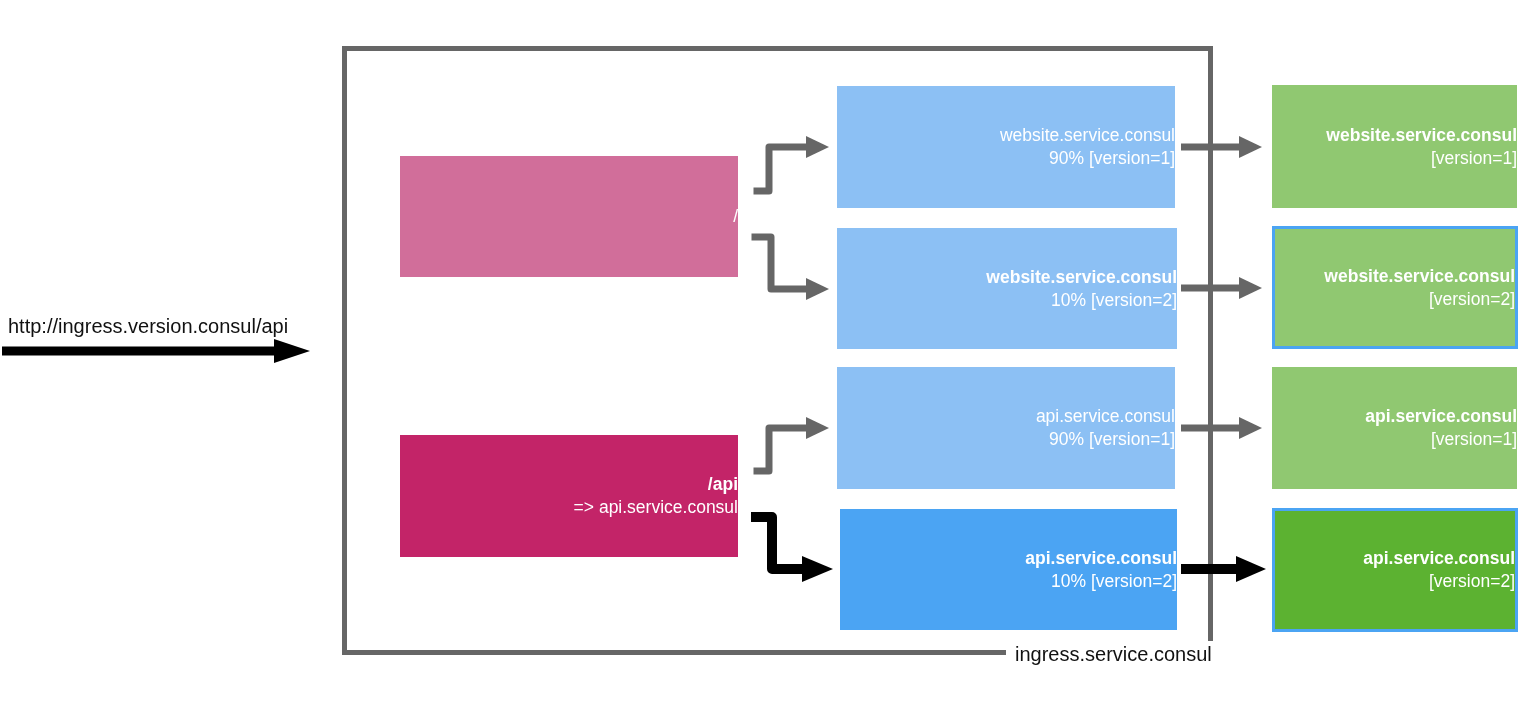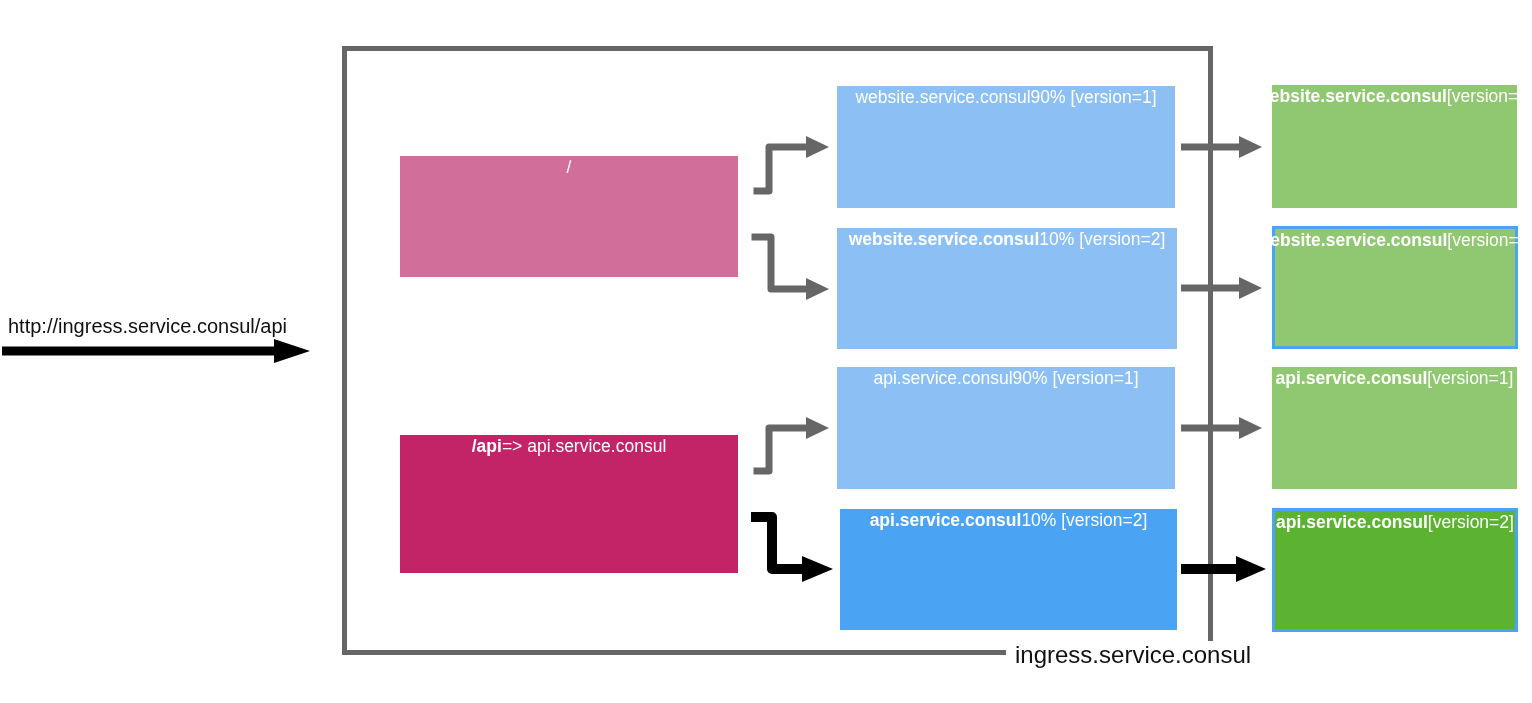--- a/index.html
+++ b/index.html
@@ -3,55 +3,55 @@
 <meta charset="utf-8">
 <style>
   * { margin:0; padding:0; box-sizing:border-box; }
   html,body { background:#ffffff; font-family:"Liberation Sans", sans-serif; }
   .canvas { position:relative; width:1532px; height:703px; background:#ffffff; overflow:hidden; }
 
   
   .frame { position:absolute; left:342px; top:46px; width:871px; height:609px;
            border:5px solid #666666; z-index:1; }
   .gateway-label { position:absolute; left:1006px; top:641px; z-index:3;
-           background:#ffffff; padding:0 9px; font-size:24px; font-weight:500;
+           background:#ffffff; padding:0 9px; font-size:20px; font-weight:500;
            color:#111111; line-height:27px; white-space:nowrap; }
 
   
   .request-label { position:absolute; left:8px; top:315px; font-size:20px;
            font-weight:500; color:#111111; white-space:nowrap; z-index:2; }
 
   
-  .box { position:absolute; display:flex; flex-direction:row; align-items:flex-start;
+  .box { position:absolute; display:flex; flex-direction:column; align-items:flex-end;
          justify-content:center; text-align:center; color:#ffffff;
          font-size:17.5px; line-height:23px; z-index:2; }
   .box .ln { display:block; }
   .bold { font-weight:700; }
   .bordered { border:3px solid transparent; }
 
   
   .pos-route-root { left:400px; top:156px; width:338px; height:121px; }
-  .pos-route-api  { left:400px; top:435px; width:338px; height:138px; }
+  .pos-route-api  { left:400px; top:435px; width:338px; height:122px; }
   .pos-split-1 { left:837px; top:86px;  width:338px; height:122px; }
   .pos-split-2 { left:837px; top:228px; width:340px; height:121px; }
   .pos-split-3 { left:837px; top:367px; width:338px; height:122px; }
   .pos-split-4 { left:840px; top:509px; width:337px; height:121px; }
   .pos-inst-1 { left:1272px; top:85px;  width:245px; height:123px; }
   .pos-inst-2 { left:1272px; top:226px; width:246px; height:123px; }
   .pos-inst-3 { left:1272px; top:367px; width:245px; height:122px; }
   .pos-inst-4 { left:1272px; top:508px; width:246px; height:124px; }
 
   .arrows { position:absolute; left:0; top:0; z-index:4; pointer-events:none; }
 </style>
 </head>
 <body>
 
 <div class="canvas">
 
-  <div class="request-label">http://ingress.service.consul/api</div>
+  <div class="request-label">http://ingress.version.consul/api</div>
 
   <div class="frame"></div>
   <div class="gateway-label">ingress.service.consul</div>
 
   <div class="box pos-route-root" style="background-color: rgb(209, 110, 154);">
     <span class="ln">/</span>
   </div>
   <div class="box pos-route-api" style="background-color: rgb(195, 36, 104);">
     <span class="ln bold">/api</span>
     <span class="ln">=&gt; api.service.consul</span>

